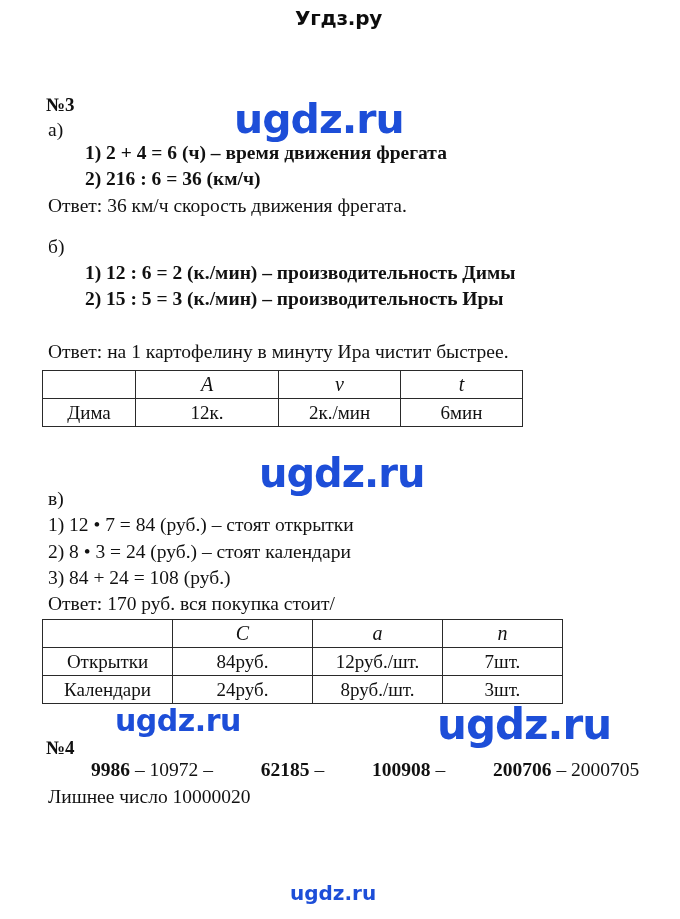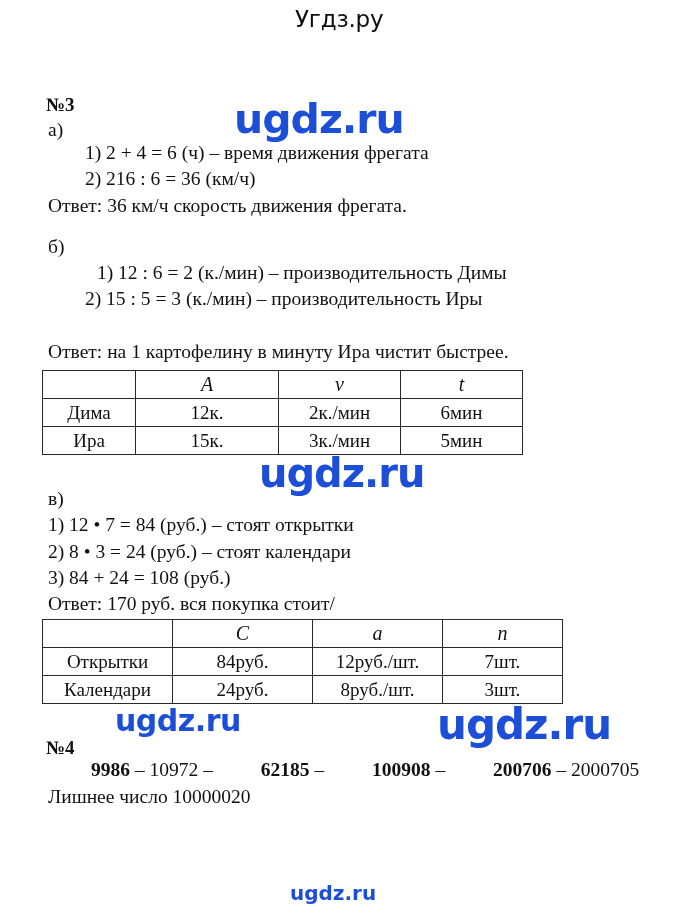--- a/index.html
+++ b/index.html
@@ -26,22 +26,22 @@
     top: 4px;
     left: 0;
     width: 680px;
     height: 40px;
   }
   .site-logo {
     position: absolute;
     left: 295px;
     top: 2px;
     font-family: "DejaVu Sans", "Liberation Sans", sans-serif;
-    font-weight: 400;
-    font-size: 23px;
+    font-weight: 700;
+    font-size: 20px;
     letter-spacing: -0.2px;
     color: #0d0d0d;
     white-space: nowrap;
   }
 
   
   .wm {
     position: absolute;
     font-family: "DejaVu Sans", "Liberation Sans", sans-serif;
     font-weight: 700;
@@ -71,21 +71,21 @@
 
   .txt {
     position: absolute;
     font-family: "Liberation Serif", "DejaVu Serif", serif;
     font-size: 19.5px;
     line-height: 1;
     white-space: nowrap;
     color: #111111;
     z-index: 8;
   }
-  .txt.indent { left: 85px; }
+  .txt.indent { left: 85px; font-weight: bold; }
   .txt.flush  { left: 48px; text-align: center; }
   .txt.label  { left: 48px; }
 
   .num-bold { font-weight: 700; margin-left: 43px; }
 
   
   table.grid {
     position: absolute;
     border-collapse: collapse;
     table-layout: fixed;
@@ -122,21 +122,21 @@
   </div>
 
   <div class="task-number" style="top:95px;">№3</div>
 
   <div class="txt label" style="top:120px;">а)</div>
   <div class="txt indent" style="top:143px;">1) 2 + 4 = 6 (ч) – время движения фрегата</div>
   <div class="txt indent" style="top:169px;">2) 216 : 6 = 36 (км/ч)</div>
   <div class="txt flush" style="top:196px;">Ответ: 36 км/ч скорость движения фрегата.</div>
 
   <div class="txt label" style="top:237px;">б)</div>
-  <div class="txt indent" style="top:263px;margin-left:12px;">1) 12 : 6 = 2 (к./мин) – производительность Димы</div>
+  <div class="txt indent" style="top:263px;">1) 12 : 6 = 2 (к./мин) – производительность Димы</div>
   <div class="txt indent" style="top:289px;">2) 15 : 5 = 3 (к./мин) – производительность Иры</div>
   <div class="txt flush" style="top:342px;">Ответ: на 1 картофелину в минуту Ира чистит быстрее.</div>
 
   <table class="grid t1">
     <colgroup>
       <col style="width:93px;">
         <col style="width:143px;">
       <col style="width:122px;">
         <col style="width:122px;">
     </colgroup>
@@ -148,26 +148,20 @@
         <th>t</th>
       </tr>
     </thead>
     <tbody>
       <tr>
         <td>Дима</td>
         <td>12к.</td>
         <td>2к./мин</td>
         <td>6мин</td>
       </tr>
-      <tr>
-        <td>Ира</td>
-        <td>15к.</td>
-        <td>3к./мин</td>
-        <td>5мин</td>
-      </tr>
     </tbody>
   </table>
 
   <div class="txt label" style="top:489px;">в)</div>
   <div class="txt flush" style="top:515px;">1) 12 • 7 = 84 (руб.) – стоят открытки</div>
   <div class="txt flush" style="top:542px;">2) 8 • 3 = 24 (руб.) – стоят календари</div>
   <div class="txt flush" style="top:568px;">3) 84 + 24 = 108 (руб.)</div>
   <div class="txt flush" style="top:594px;">Ответ: 170 руб. вся покупка стоит/</div>
 
   <table class="grid t2">

